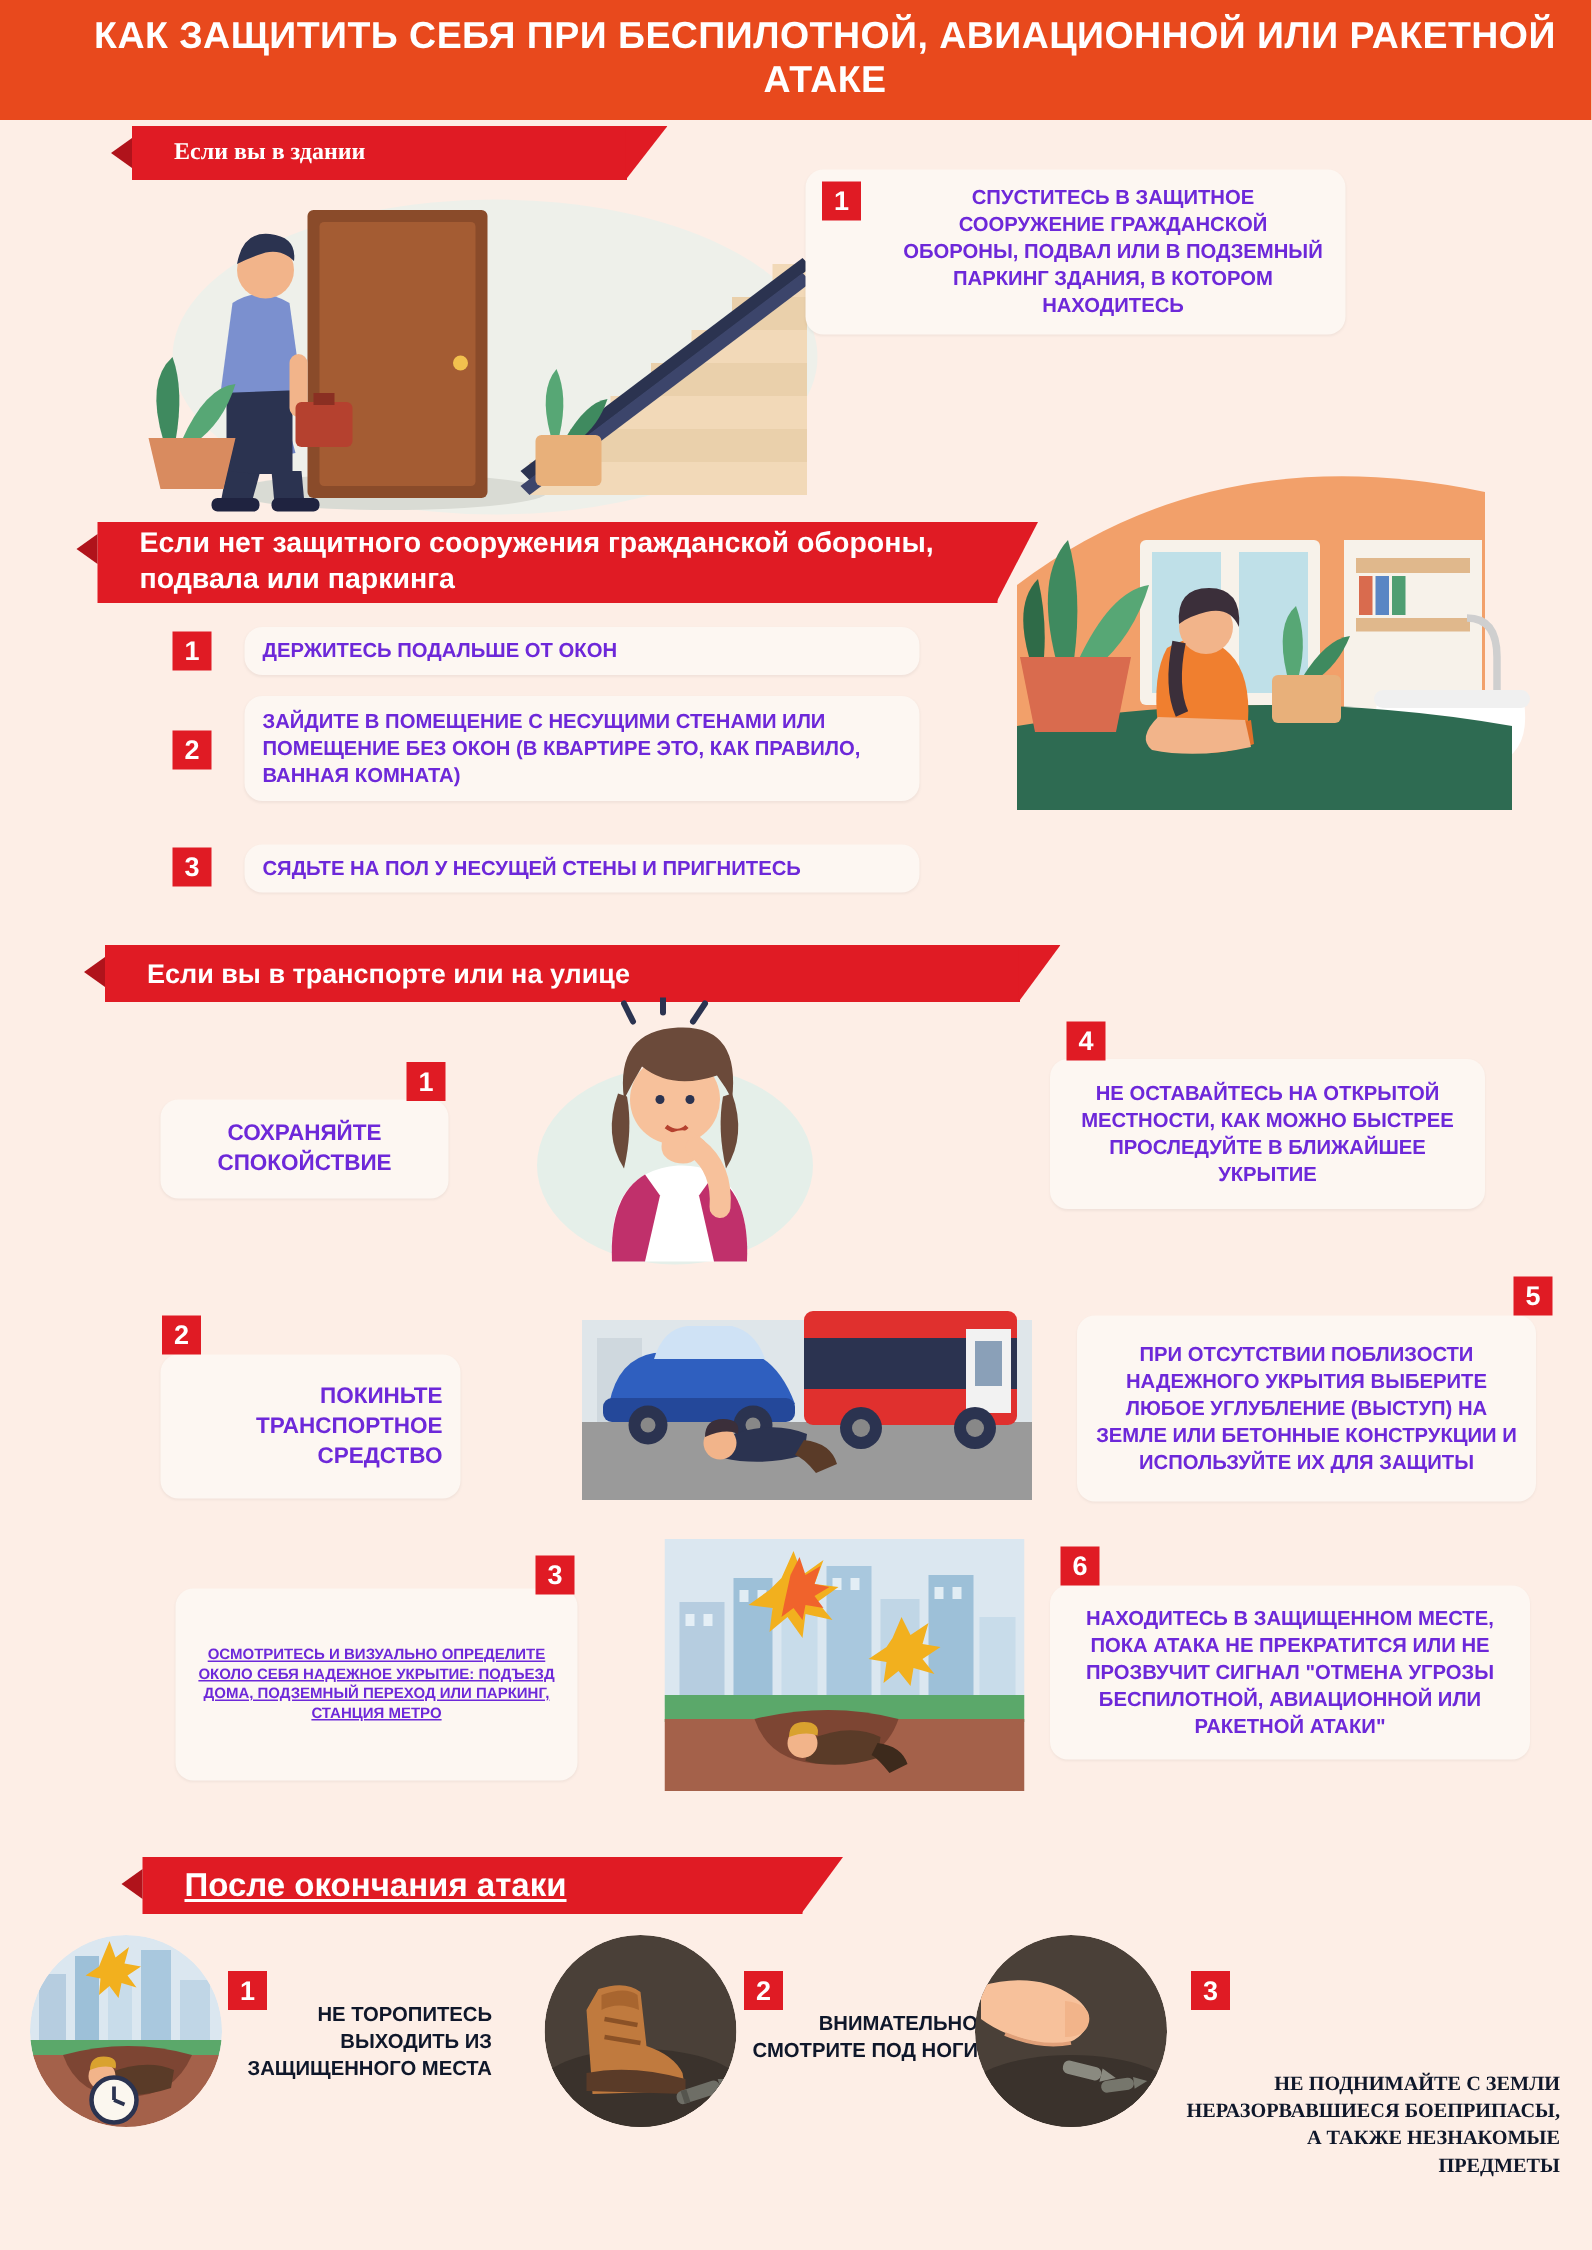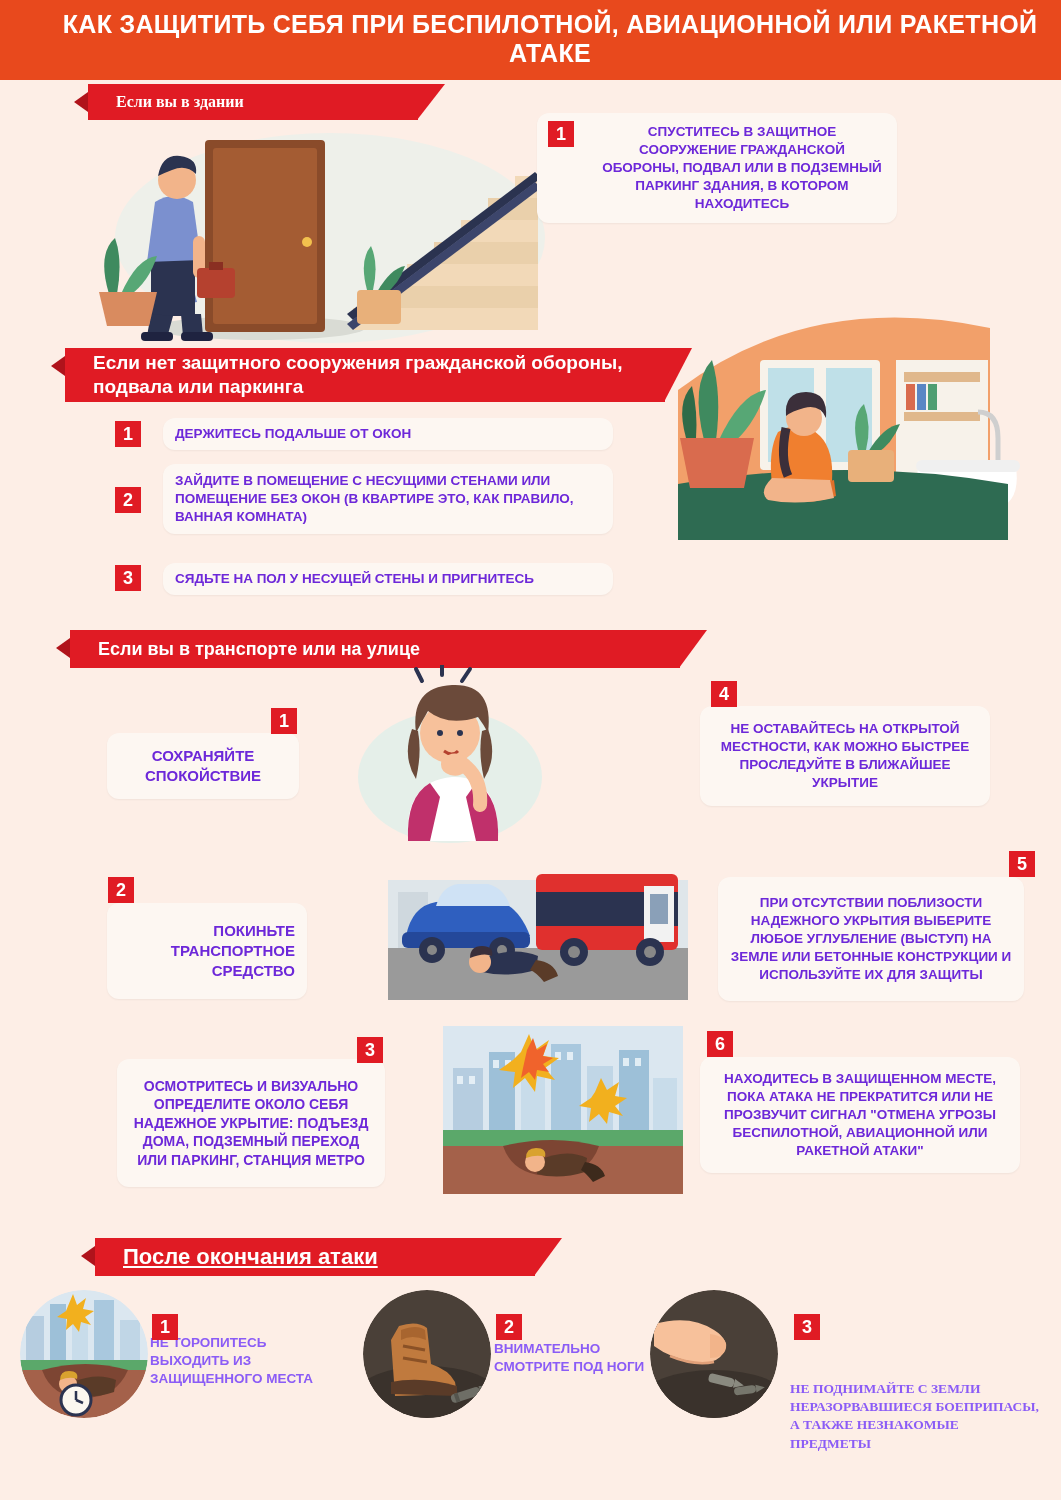--- a/index.html
+++ b/index.html
@@ -123,25 +123,25 @@
   .illus { position: absolute; }
 
   
   .circ {
     position: absolute;
     border-radius: 50%;
     overflow: hidden;
   }
   .after-text {
     position: absolute;
-    color: #8b5cf6;
+    color: #0f172a;
     font-weight: bold;
     font-size: 13.5px;
     line-height: 1.35;
-    text-align: left;
+    text-align: right;
   }
 </style>
 </head>
 <body>
 
 <div class="header">
   <h1>КАК ЗАЩИТИТЬ СЕБЯ ПРИ БЕСПИЛОТНОЙ, АВИАЦИОННОЙ ИЛИ РАКЕТНОЙ АТАКЕ</h1>
 </div>
 
 <div class="ribbon" id="ribbon-building">
@@ -367,21 +367,21 @@
 
   <g>
     <path d="M96 134 q28 -12 48 -2 l-2 14 q-26 8 -48 2z" fill="#5a3b28"></path>
     <circle cx="92" cy="136" r="10" fill="#f2b48a"></circle>
     <path d="M83 132 q0 -10 10 -10 q11 0 9 9 q-8 -3 -19 1z" fill="#d9a22f"></path>
     <path d="M142 136 q16 2 20 14 l-12 6 q-8 -10 -12 -12z" fill="#3d2a1c"></path>
   </g>
 </svg>
 
 <div class="num" style="left:357px; top:1037px;">3</div>
-<div class="card" style="left:117px; top:1059px; width:268px; height:128px; font-size:14px;">ОСМОТРИТЕСЬ И ВИЗУАЛЬНО ОПРЕДЕЛИТЕ ОКОЛО СЕБЯ НАДЕЖНОЕ УКРЫТИЕ: ПОДЪЕЗД ДОМА, ПОДЗЕМНЫЙ ПЕРЕХОД ИЛИ ПАРКИНГ, СТАНЦИЯ МЕТРО</div>
+<div class="card" style="left:117px; top:1059px; width:268px; height:128px; font-size:10px;text-decoration:underline;">ОСМОТРИТЕСЬ И ВИЗУАЛЬНО ОПРЕДЕЛИТЕ ОКОЛО СЕБЯ НАДЕЖНОЕ УКРЫТИЕ: ПОДЪЕЗД ДОМА, ПОДЗЕМНЫЙ ПЕРЕХОД ИЛИ ПАРКИНГ, СТАНЦИЯ МЕТРО</div>
 
 <div class="num" style="left:707px; top:1031px;">6</div>
 <div class="card" style="left:700px; top:1057px; width:320px; height:116px;">НАХОДИТЕСЬ В ЗАЩИЩЕННОМ МЕСТЕ, ПОКА АТАКА НЕ ПРЕКРАТИТСЯ ИЛИ НЕ ПРОЗВУЧИТ СИГНАЛ "ОТМЕНА УГРОЗЫ БЕСПИЛОТНОЙ, АВИАЦИОННОЙ ИЛИ РАКЕТНОЙ АТАКИ"</div>
 
 <div class="ribbon" id="ribbon-after">
   <span>После окончания атаки</span>
   <span class="ribbon-tail"></span>
 </div>
 
 <svg class="circ" style="left:20px; top:1290px;" width="128" height="128" viewBox="0 0 128 128">

